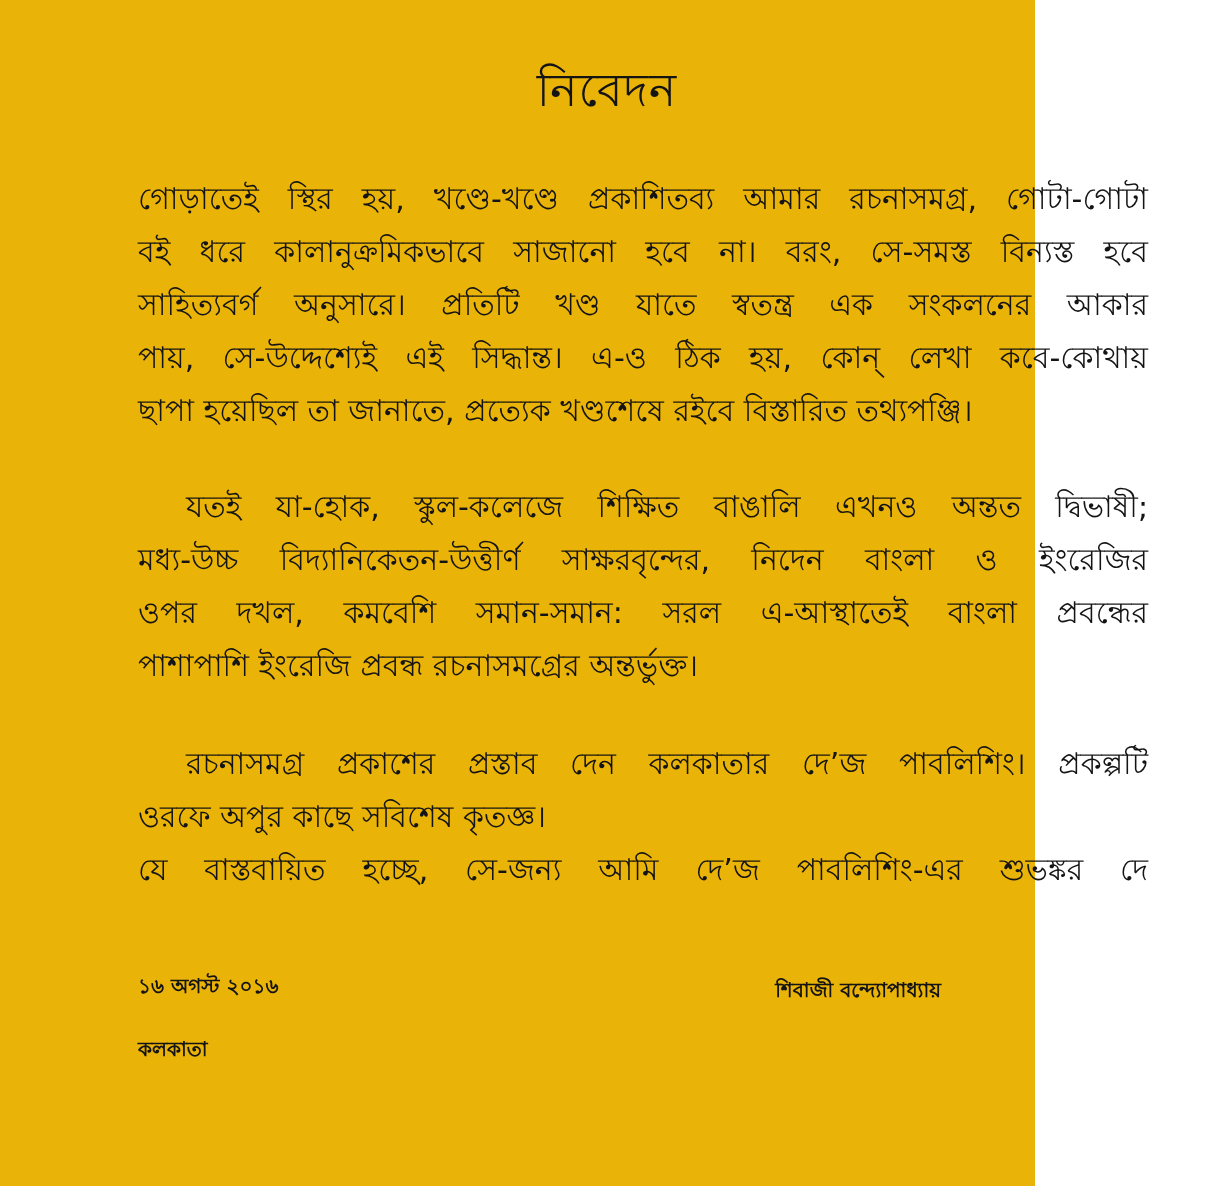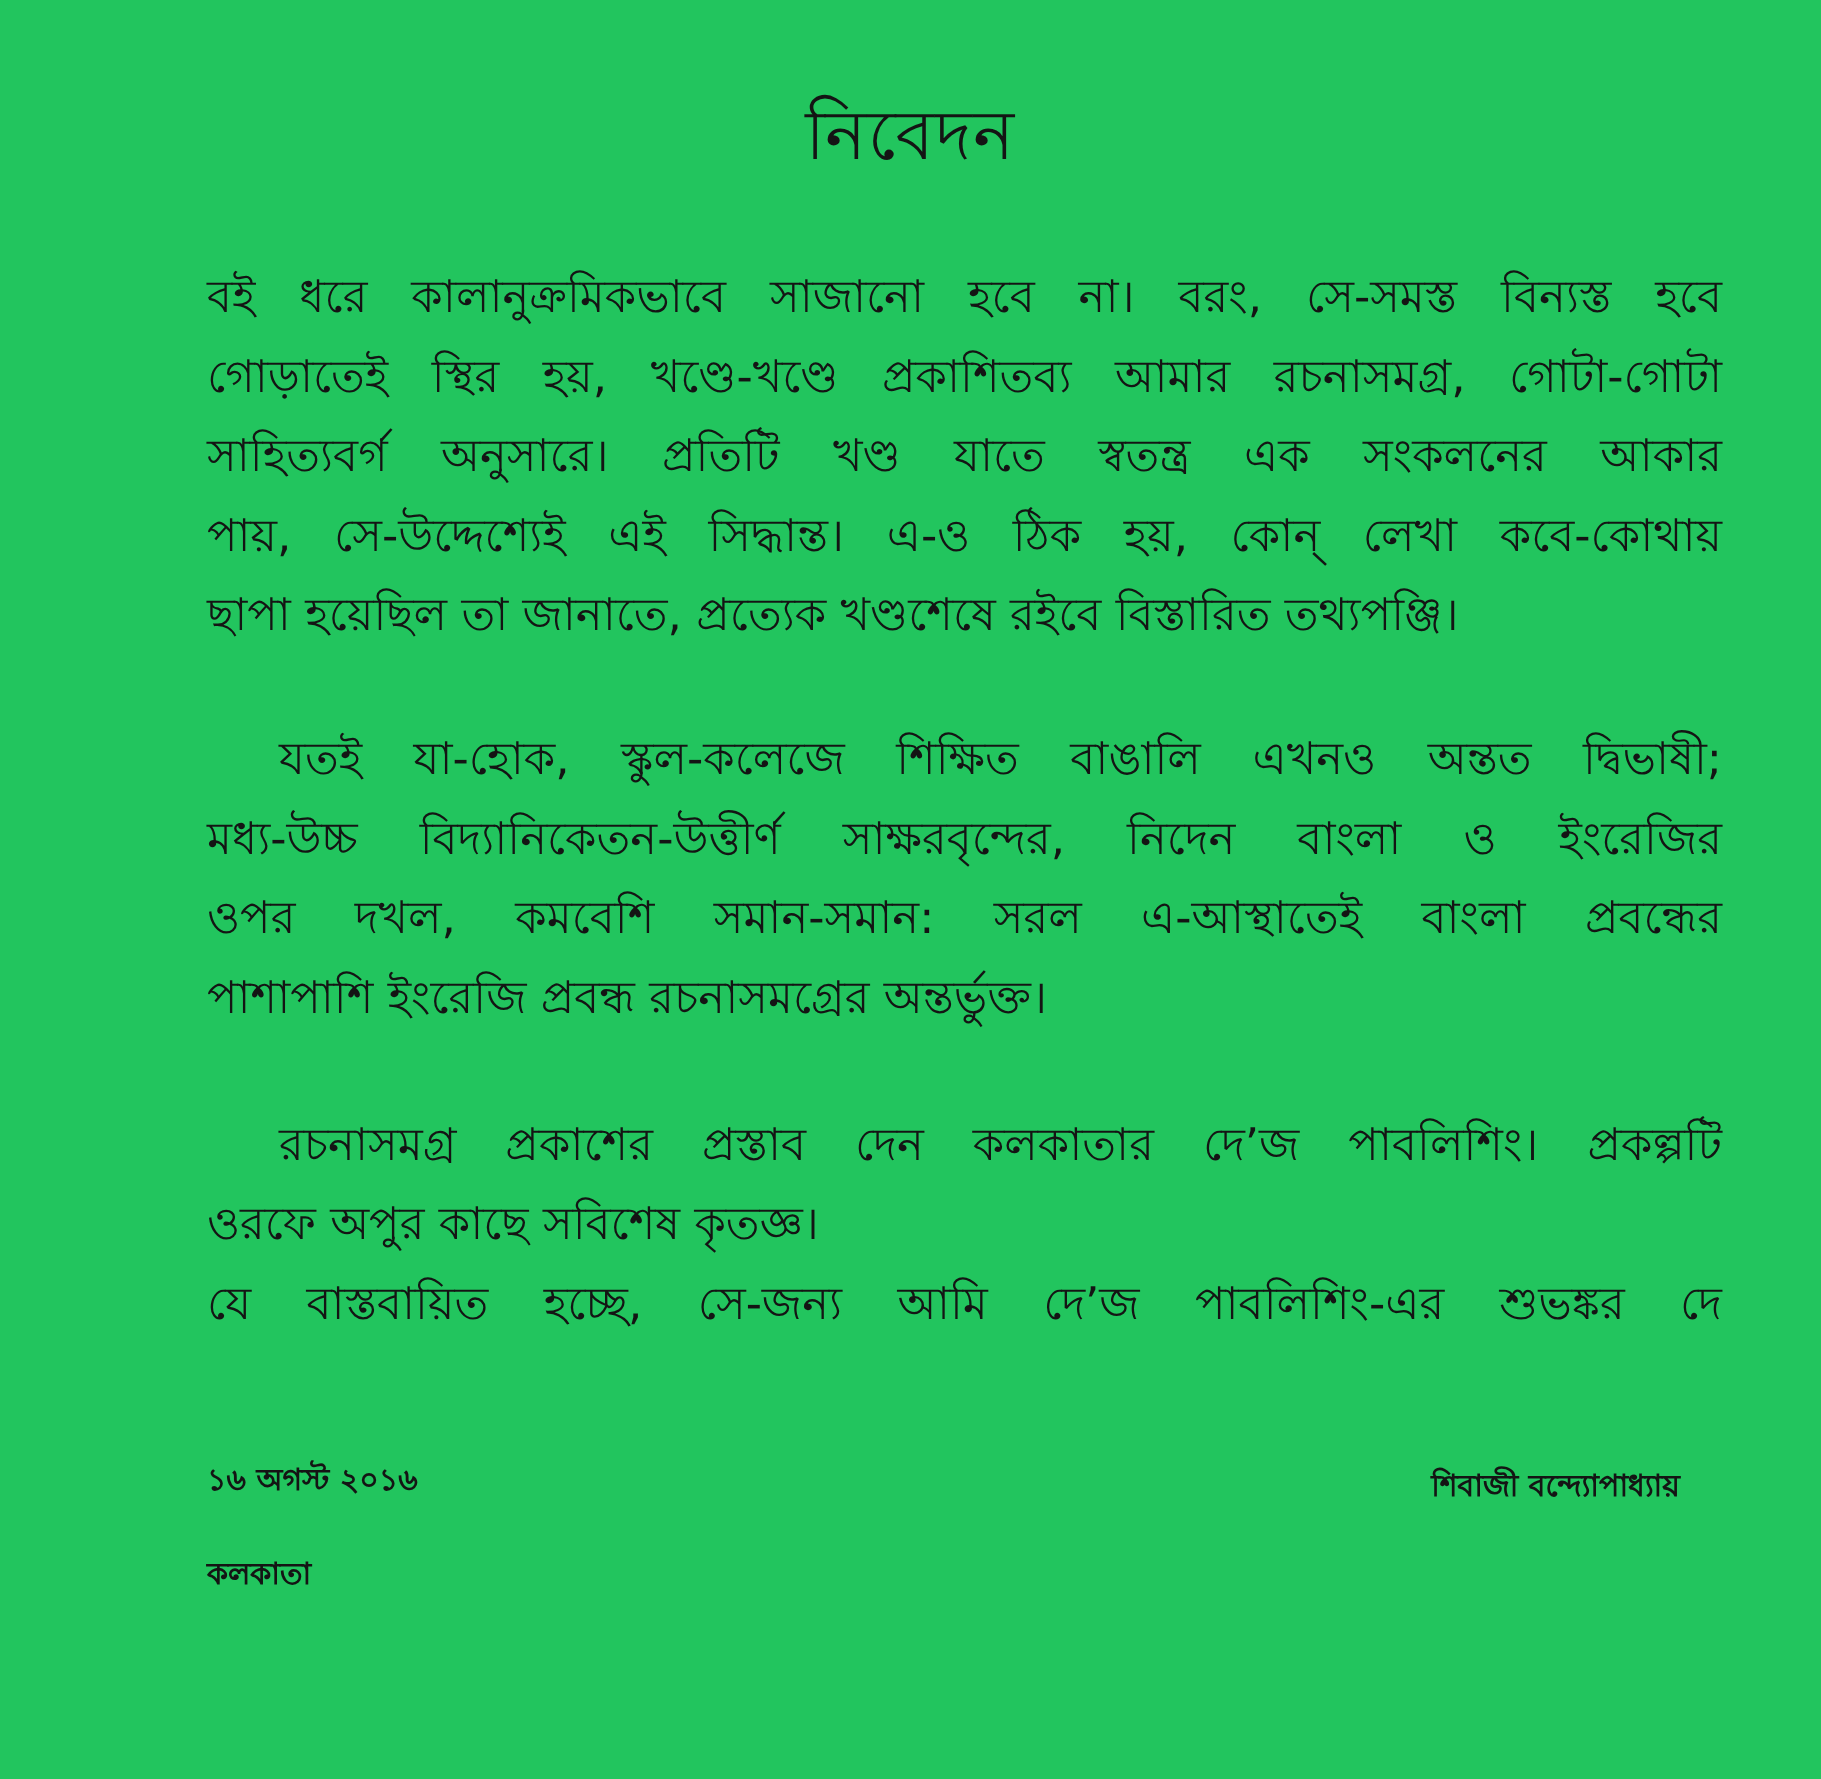--- a/index.html
+++ b/index.html
@@ -11,23 +11,23 @@
       width: 1214px;
       height: 1186px;
       position: relative;
       overflow: hidden;
       font-family: "DejaVu Sans", "Liberation Sans", sans-serif;
       color: #141414;
     }
     .page {
       position: absolute;
       left: 0; top: 0;
-      width: 1214px;
+      width: 1035px;
       height: 1186px;
-      background: #22c55e;
+      background: #eab308;
     }
     .title {
       position: absolute;
       top: 60px;
       left: 0;
       width: 1214px;
       text-align: center;
       font-size: 46px;
       line-height: 60px;
       letter-spacing: 1px;
@@ -69,22 +69,22 @@
     .signature { right: 94px; top: 970px; }
   </style>
 </head>
 <body>
 
 <div class="page">
 
   <div class="title">নিবেদন</div>
 
   <div class="body-text para-1">
+    <span class="line">গোড়াতেই স্থির হয়, খণ্ডে-খণ্ডে প্রকাশিতব্য আমার রচনাসমগ্র, গোটা-গোটা</span>
     <span class="line">বই ধরে কালানুক্রমিকভাবে সাজানো হবে না। বরং, সে-সমস্ত বিন্যস্ত হবে</span>
-    <span class="line">গোড়াতেই স্থির হয়, খণ্ডে-খণ্ডে প্রকাশিতব্য আমার রচনাসমগ্র, গোটা-গোটা</span>
     <span class="line">সাহিত্যবর্গ অনুসারে। প্রতিটি খণ্ড যাতে স্বতন্ত্র এক সংকলনের আকার</span>
     <span class="line">পায়, সে-উদ্দেশ্যেই এই সিদ্ধান্ত। এ-ও ঠিক হয়, কোন্ লেখা কবে-কোথায়</span>
     <span class="line last">ছাপা হয়েছিল তা জানাতে, প্রত্যেক খণ্ডশেষে রইবে বিস্তারিত তথ্যপঞ্জি।</span>
   </div>
 
   <div class="body-text para-2">
     <span class="line indent">যতই যা-হোক, স্কুল-কলেজে শিক্ষিত বাঙালি এখনও অন্তত দ্বিভাষী;</span>
     <span class="line">মধ্য-উচ্চ বিদ্যানিকেতন-উত্তীর্ণ সাক্ষরবৃন্দের, নিদেন বাংলা ও ইংরেজির</span>
     <span class="line">ওপর দখল, কমবেশি সমান-সমান: সরল এ-আস্থাতেই বাংলা প্রবন্ধের</span>
     <span class="line last">পাশাপাশি ইংরেজি প্রবন্ধ রচনাসমগ্রের অন্তর্ভুক্ত।</span>

